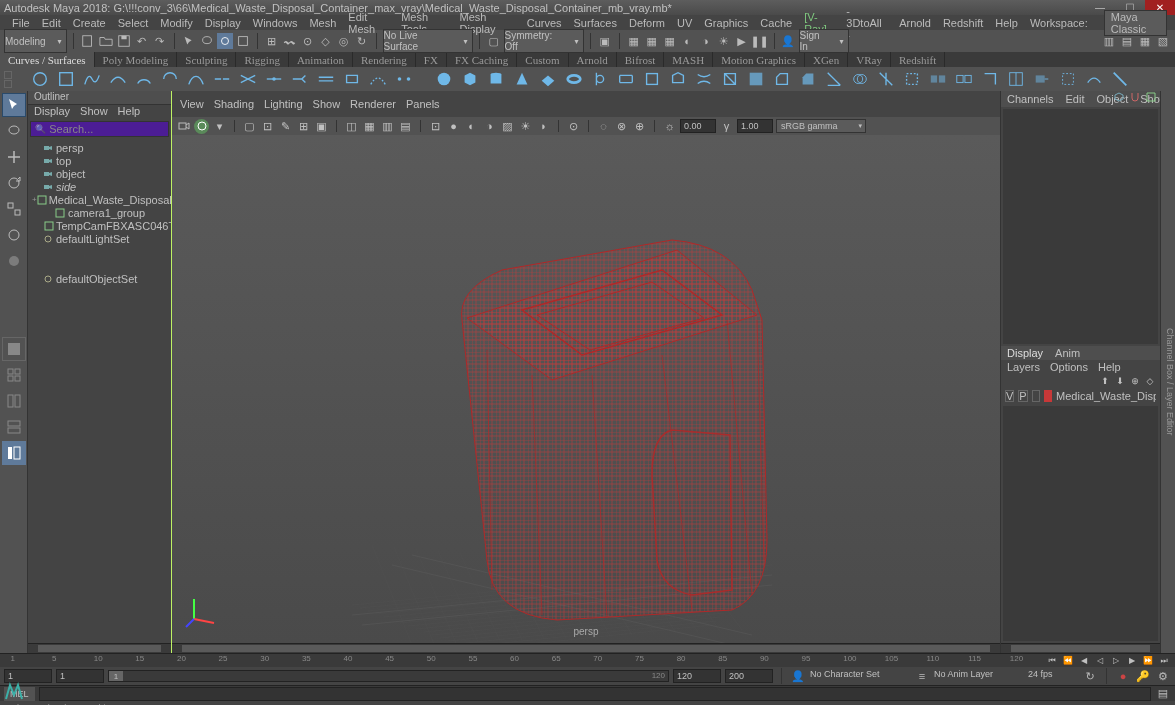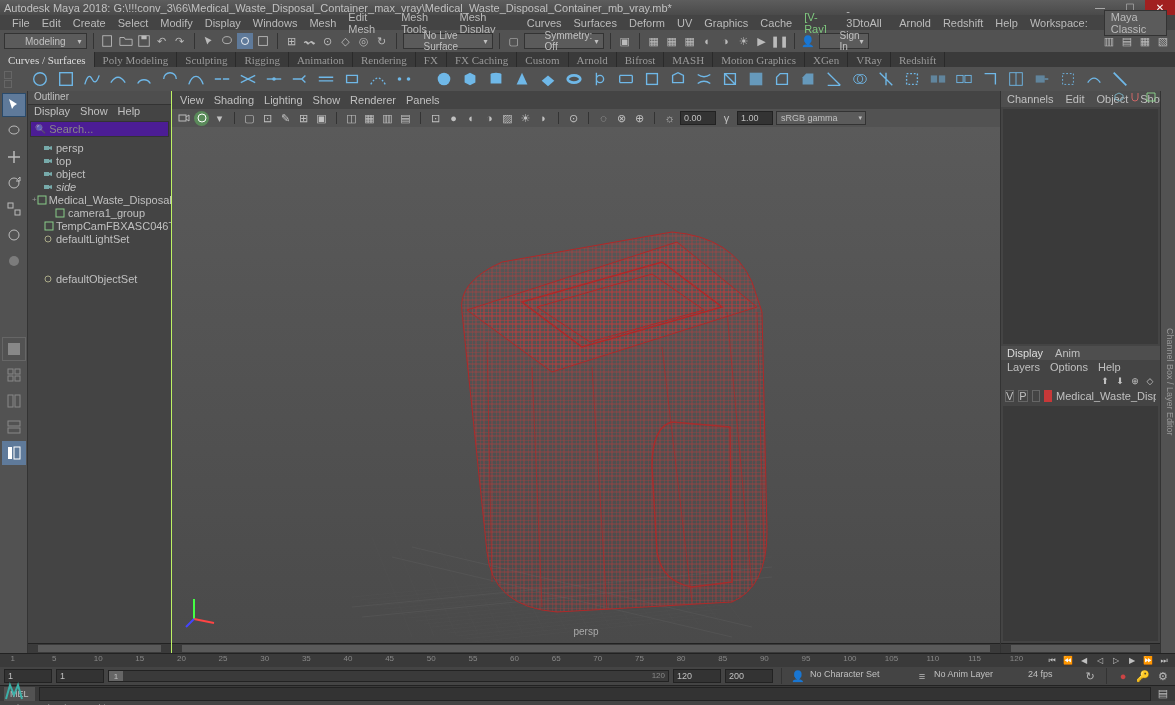--- a/index.html
+++ b/index.html
@@ -6,21 +6,21 @@
 body { background: #444444; width: 1175px; height: 705px; overflow: hidden; position: relative; }
 .titlebar { height: 15px; background: linear-gradient(to bottom, #5d5d5d, #4a4a4a); display: flex; align-items: center; padding-left: 4px; font-size: 10px; color: #bbb; }
 .titlebar .spacer { flex: 1; }
 .winbtn { width: 30px; height: 15px; display: flex; align-items: center; justify-content: center; font-size: 10px; }
 .winbtn.close { background: #a12020; color: #fff; }
 .menubar { height: 15px; background: #444; display: flex; align-items: center; padding-left: 6px; gap: 0; font-size: 10px; }
 .menubar span { padding: 0 6px; color: #bbb; }
 .menubar .vray { color: #7fc97f; }
 .menubar .right { margin-left: auto; display: flex; align-items: center; padding-right: 8px; gap: 10px; }
 .toolbar1 { height: 22px; background: #525252; display: flex; align-items: center; padding: 0 4px; gap: 2px; }
-.toolbar1 .dd { background: #5b5b5b; border: 1px solid #333; padding: 1px 20px 1px 20px; font-size: 10px; position: relative; height: 16px; display:flex; align-items:center; }
+.toolbar1 .dd { background: #5b5b5b; border: 1px solid #333; padding: 1px 20px 1px 0; font-size: 10px; position: relative; height: 24px; display:flex; align-items:center; }
 .toolbar1 .dd::after { content: "▾"; position: absolute; right: 4px; font-size: 8px; }
 .sep { width: 1px; height: 16px; background: #333; margin: 0 4px; }
 .icon-sm { width: 16px; height: 16px; display: flex; align-items: center; justify-content: center; font-size: 11px; color: #bbb; }
 .icon-sm svg { width:14px; height:14px; }
 .shelftabs { height: 15px; background: #3a3a3a; display: flex; align-items: center; font-size: 10px; }
 .shelftabs span { padding: 0 8px; color: #999; border-right: 1px solid #2a2a2a; height:100%; display:flex; align-items:center;font-family:Liberation Serif, serif; }
 .shelftabs span.active { background: #525252; color: #ddd; }
 .shelf { height: 24px; background: #525252; display: flex; align-items: center; padding: 0 4px; gap: 6px; }
 .shelf-left { width: 20px; display:flex; flex-direction:column; gap:1px; }
 .shelf-left div { width:8px; height:8px; border:1px solid #666; }
@@ -37,21 +37,21 @@
 .outliner-menu { height:14px; background:#444; padding-left:6px; font-size:10px; display:flex; gap:10px;}
 .outliner-search { height:16px; background:#4c1d95; margin:2px; border:1px solid #333; padding:0 4px; display:flex; align-items:center; font-size:10px; color:#888;}
 .outliner-search::before { content:"🔍"; font-size:9px; margin-right:3px; opacity:0.6;}
 .outliner-list { flex:1; overflow:hidden; padding:2px 0;}
 .ol-item { display:flex; align-items:center; height:13px; padding-left:4px; font-size:10px; color:#aaa;}
 .ol-item.dim { color:#777;}
 .ol-item .exp { width:10px; font-size:8px; color:#999;}
 .ol-item .ic { width:12px; height:12px; margin-right:2px; display:flex; align-items:center; justify-content:center;}
 .ol-item .ic svg{width:10px;height:10px;}
 .viewport-wrap { flex:1; display:flex; flex-direction:column; background:#444;}
-.vp-menu { height:18px; background:#444; display:flex; gap:10px; padding-left:8px; font-size:10px; align-items:center;}
+.vp-menu { height:26px; background:#444; display:flex; gap:10px; padding-left:8px; font-size:10px; align-items:center;}
 .vp-toolbar { height:18px; background:#525252; display:flex; align-items:center; padding:0 4px; gap:3px;}
 .vp-toolbar .num { background:#333; border:1px solid #222; width:36px; height:14px; font-size:9px; display:flex; align-items:center; padding:0 3px;}
 .vp-toolbar .dd2 { background:#5b5b5b; border:1px solid #333; height:14px; font-size:9px; display:flex; align-items:center; padding:0 14px 0 4px; position:relative;}
 .vp-toolbar .dd2::after{content:"▾"; position:absolute; right:3px; font-size:7px;}
 .vp-ic { width:15px; height:15px; display:flex; align-items:center; justify-content:center;}
 .vp-ic svg{width:12px;height:12px;}
 .viewport { flex:1; background: linear-gradient(to bottom, #5a5a5a, #4a4a4a); position:relative; overflow:hidden;}
 .axis-gizmo { position:absolute; left:12px; bottom:12px; }
 .persp-label{position:absolute; left:50%; bottom:6px; transform:translateX(-50%); font-size:10px; color:#aaa;}
 .maya-logo { position:absolute; left:4px; bottom:2px; }

